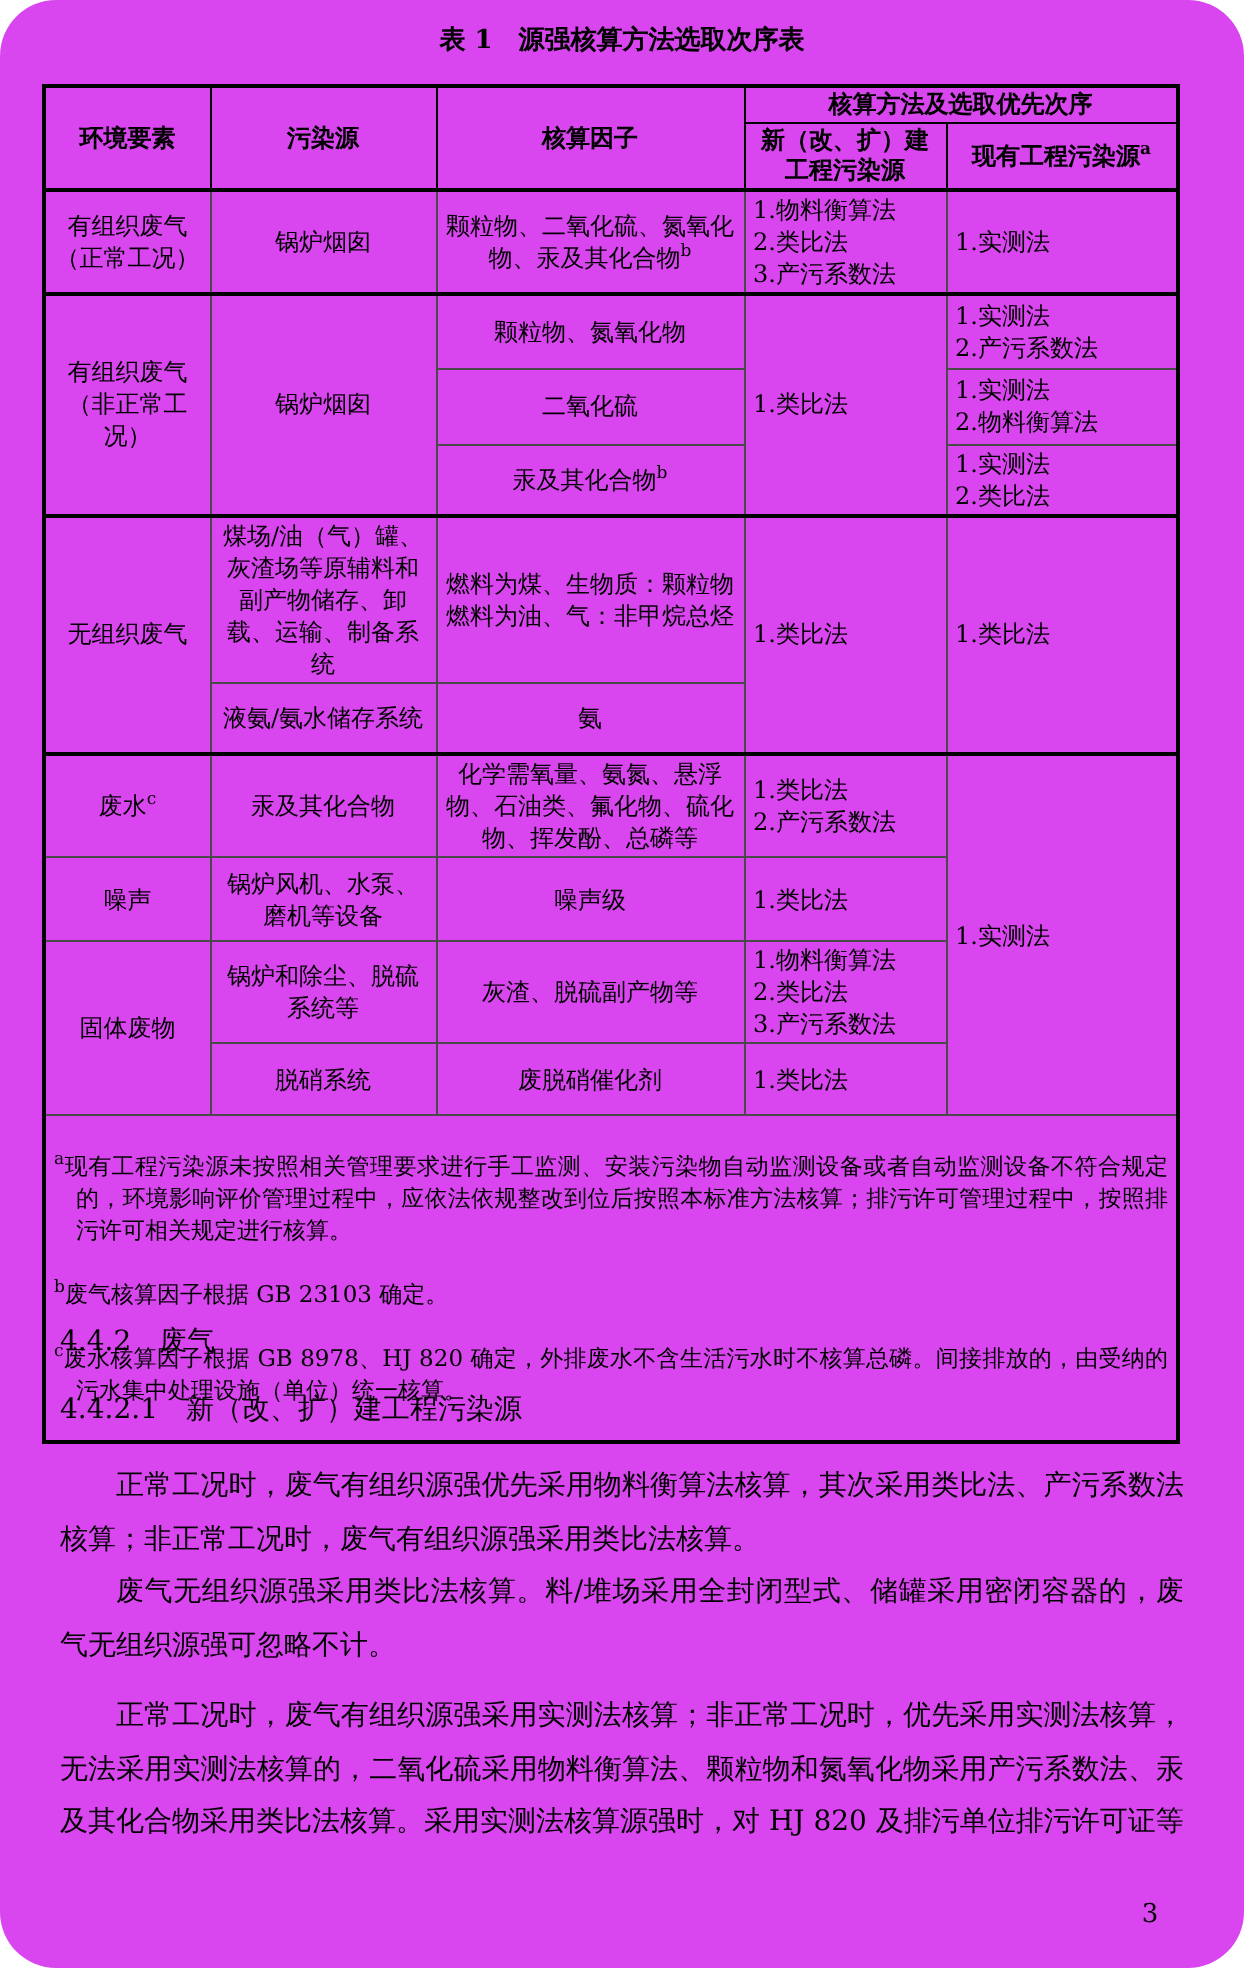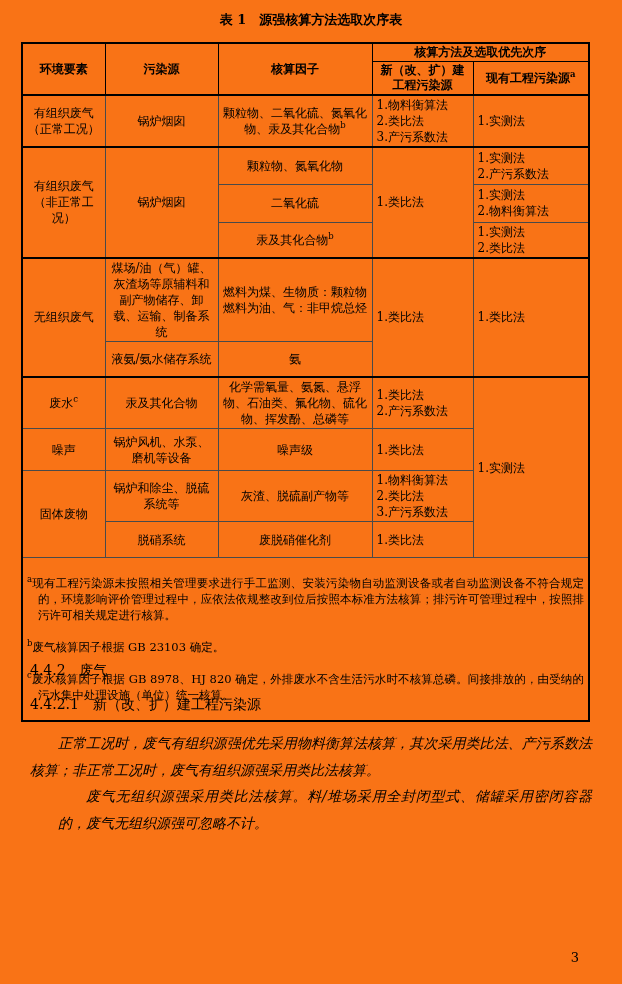--- a/index.html
+++ b/index.html
@@ -4,24 +4,25 @@
 <style>
   html, body {
     margin: 0;
     padding: 0;
     background: #ffffff;
   }
   .page {
     position: relative;
     width: 622px;
     height: 984px;
-    background: #f97316;
+    background: #d946ef;
     color: #000;
     font-family: "DejaVu Serif", "Liberation Serif", serif;
     overflow: hidden;
+    border-radius: 28px;
   }
   .doc-table-title {
     position: absolute;
     top: 11px;
     left: 0;
     width: 622px;
     text-align: center;
     font-size: 13px;
     font-weight: bold;
     white-space: pre;
@@ -85,23 +86,22 @@
     font-weight: normal;
     margin: 0 0 16px 0;
     white-space: pre;
   }
   .para {
     font-size: 14px;
     line-height: 26.5px;
     margin: 0;
     text-align: justify;
     text-indent: 2em;
-    font-style: italic;
-  }
-  .para-gap { margin-bottom: 9px; margin-left: 28px; }
+  }
+  .para-gap { margin-bottom: 9px; }
   .page-number {
     position: absolute;
     top: 950px;
     left: 560px;
     width: 30px;
     font-size: 13px;
     text-align: center;
   }
 </style>
 </head>
@@ -216,17 +216,18 @@
         </td>
       </tr>
     </tbody>
   </table>
 
   <div class="body-text">
     <div class="section-heading">4.4.2　废气</div>
     <div class="section-heading">4.4.2.1　新（改、扩）建工程污染源</div>
     <p class="para">正常工况时，废气有组织源强优先采用物料衡算法核算，其次采用类比法、产污系数法核算；非正常工况时，废气有组织源强采用类比法核算。</p>
     <p class="para para-gap">废气无组织源强采用类比法核算。料/堆场采用全封闭型式、储罐采用密闭容器的，废气无组织源强可忽略不计。</p>
+    <p class="para">正常工况时，废气有组织源强采用实测法核算；非正常工况时，优先采用实测法核算，无法采用实测法核算的，二氧化硫采用物料衡算法、颗粒物和氮氧化物采用产污系数法、汞及其化合物采用类比法核算。采用实测法核算源强时，对 HJ 820 及排污单位排污许可证等</p>
   </div>
 
   <div class="page-number">3</div>
 
 </div>
 
 </body></html>

